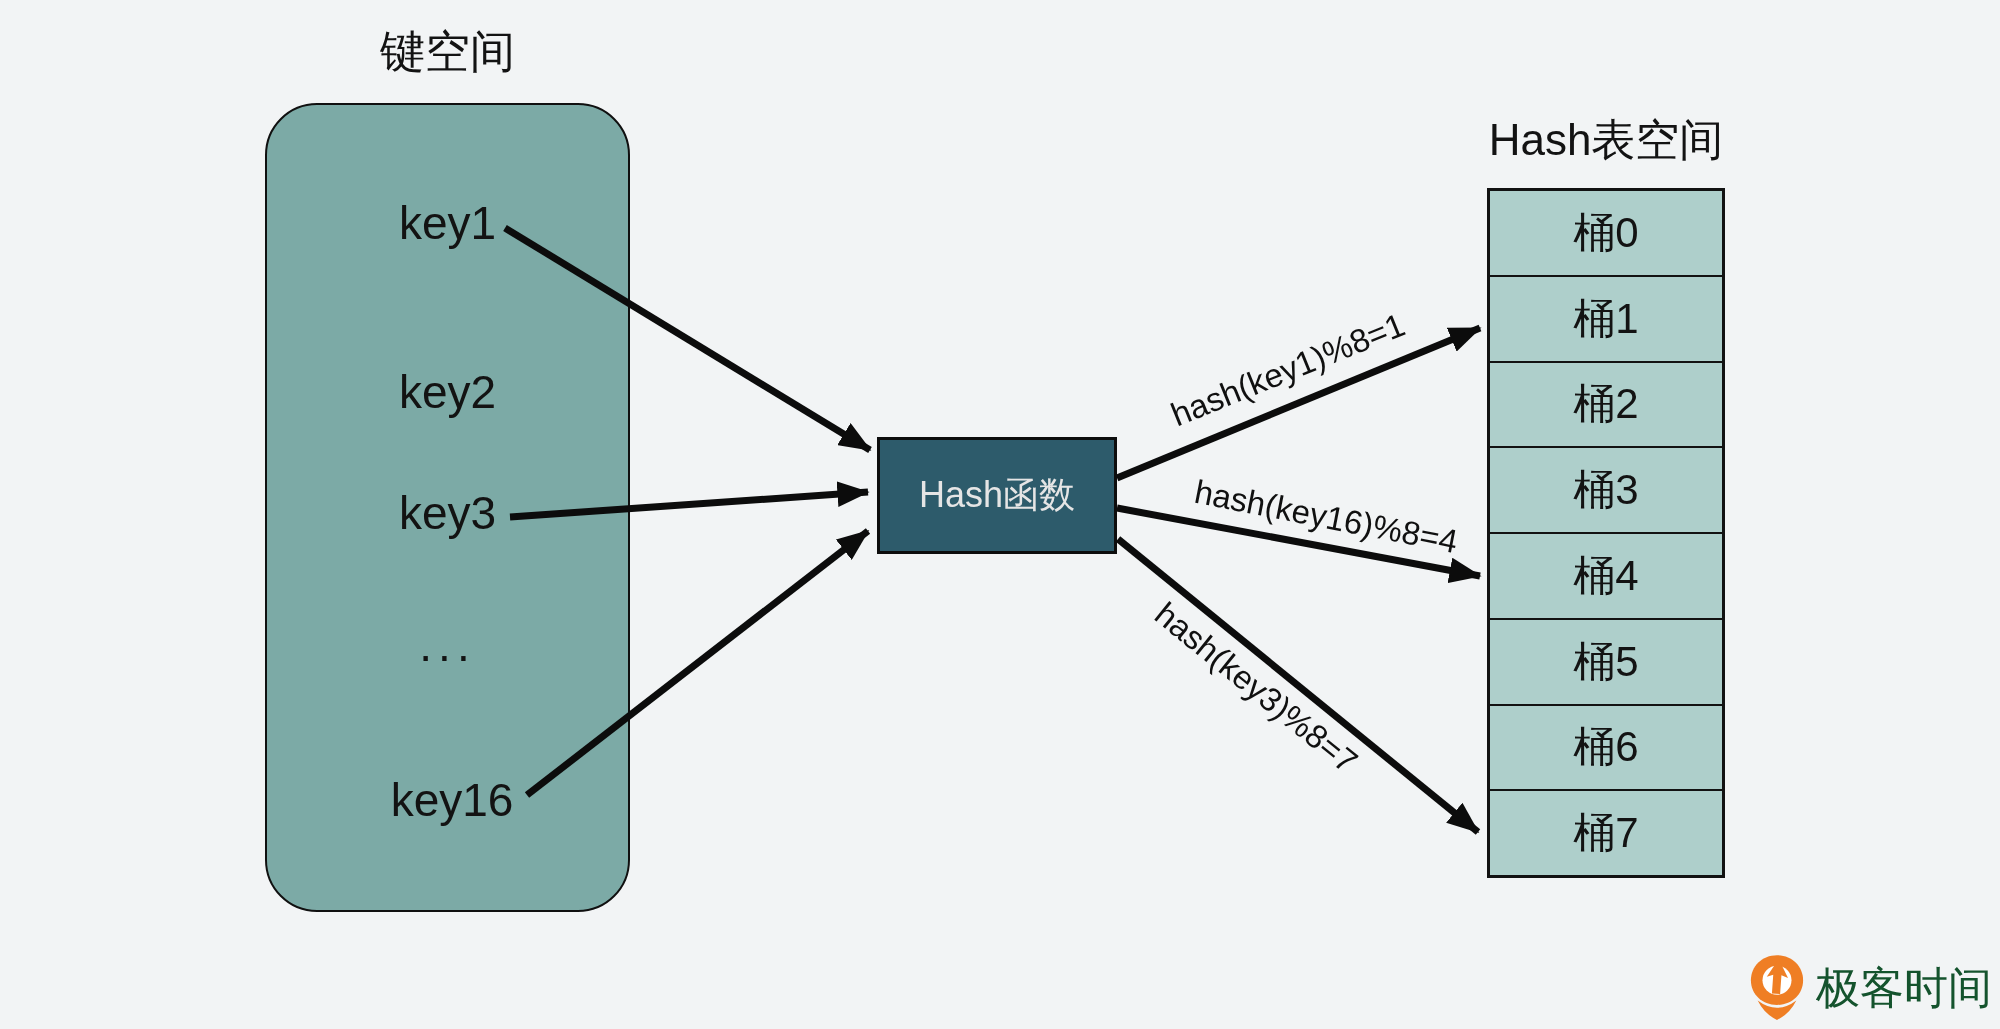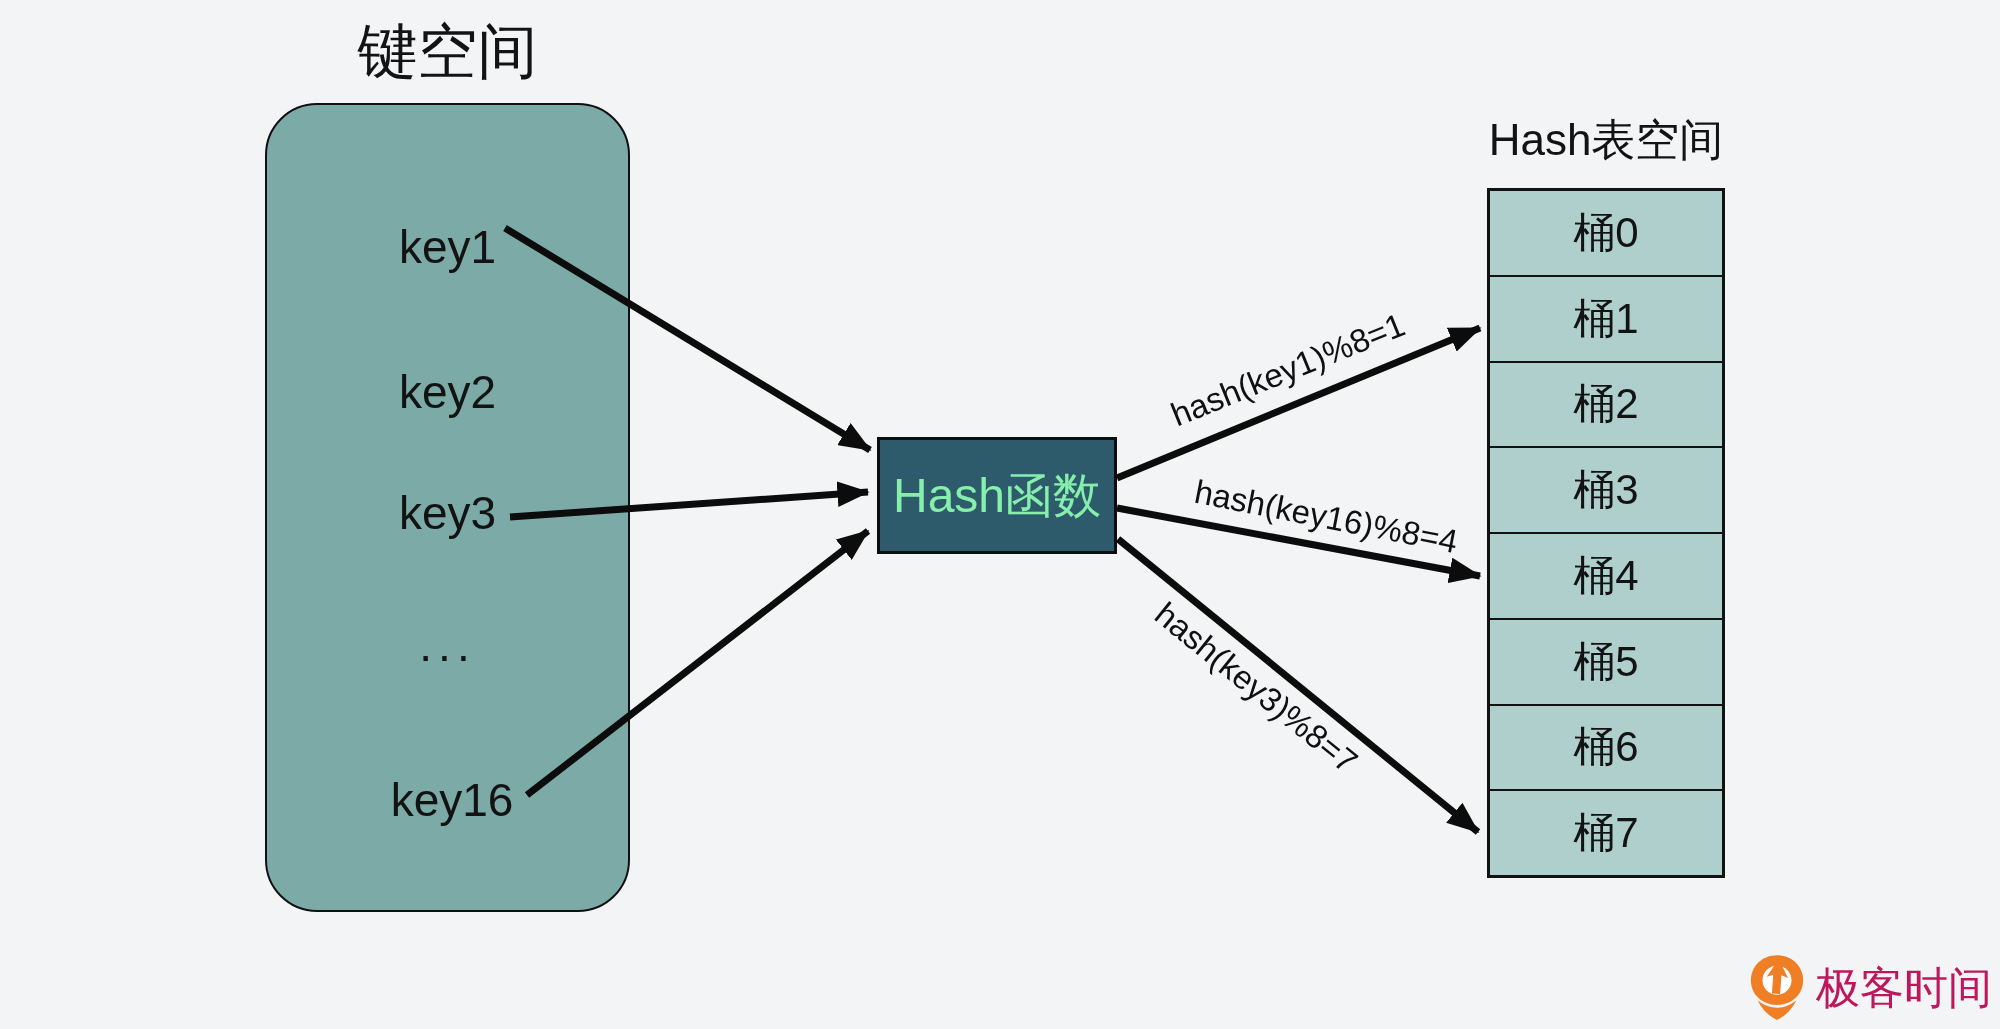--- a/index.html
+++ b/index.html
@@ -11,46 +11,46 @@
     background: #f2f4f5;
     font-family: "Liberation Sans", sans-serif;
     color: #131313;
     overflow: hidden;
   }
   .abs { position: absolute; }
 
   
   .ks-title {
     left: 265px; top: 26px; width: 365px;
-    text-align: center; font-size: 60px; line-height: 52px;
+    text-align: center; font-size: 45px; line-height: 52px;
   }
   .ks-rect {
     left: 265px; top: 103px; width: 365px; height: 809px;
     background: #7caaa6;
     border: 2.5px solid #101010;
     border-radius: 52px;
   }
   .key {
     left: 265px; width: 365px;
     text-align: center; font-size: 46px; line-height: 46px;
   }
-  .key-0 { top: 200px; margin-top: 24px; }
+  .key-0 { top: 200px; }
   .key-1 { top: 344px; margin-top: 25px; }
   .key-2 { top: 490px; }
   .key-3 { top: 622px; letter-spacing: 6px; }
   .key-4 { top: 777px; padding-left: 9px; }
 
   
   .hash-box {
     left: 877px; top: 437px; width: 240px; height: 117px;
     background: #2d5b6b;
     border: 3px solid #0d0d0d;
-    color: #86efac;
+    color: #e5e5e5;
     display: flex; align-items: center; justify-content: center;
-    font-size: 48px;
+    font-size: 36px;
   }
 
   
   .ht-title {
     left: 1475px; top: 114px; width: 262px;
     text-align: center; font-size: 44px; line-height: 52px;
   }
   .ht-table {
     left: 1487px; top: 188px; width: 238px; height: 690px;
     border: 3px solid #121212;
@@ -80,21 +80,21 @@
   .arrow-line { stroke: #0c0c0c; stroke-width: 7; }
 
   
   .logo {
     left: 1748px; top: 954px;
     display: flex; align-items: center;
   }
   .logo-text {
     margin-left: 10px;
     font-size: 44px;
-    color: #be185d;
+    color: #14532d;
     line-height: 68px;
   }
 </style>
 </head>
 <body>
 
 <div class="canvas">
 
   <div class="abs ks-title">键空间</div>
   <div class="abs ks-rect"></div>

